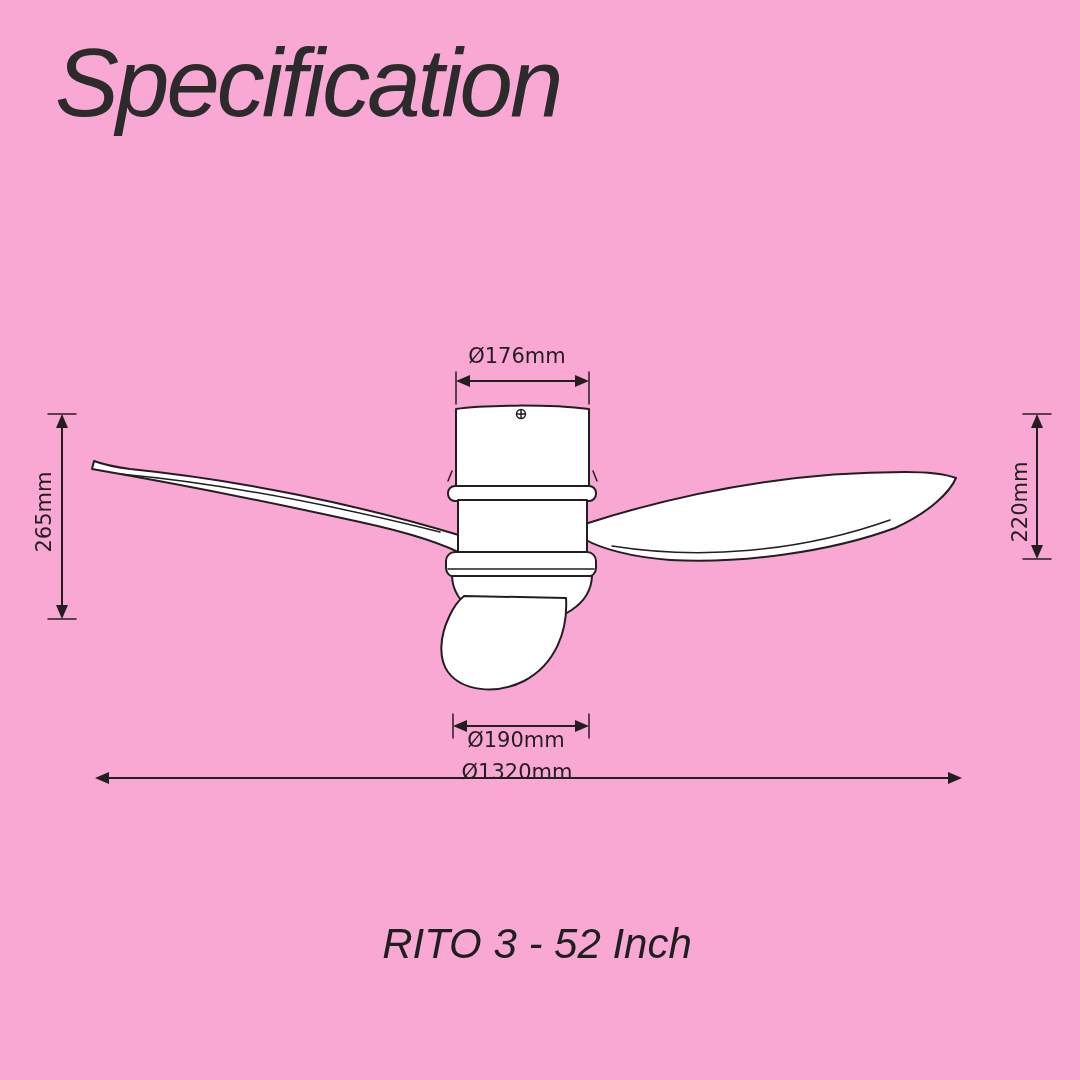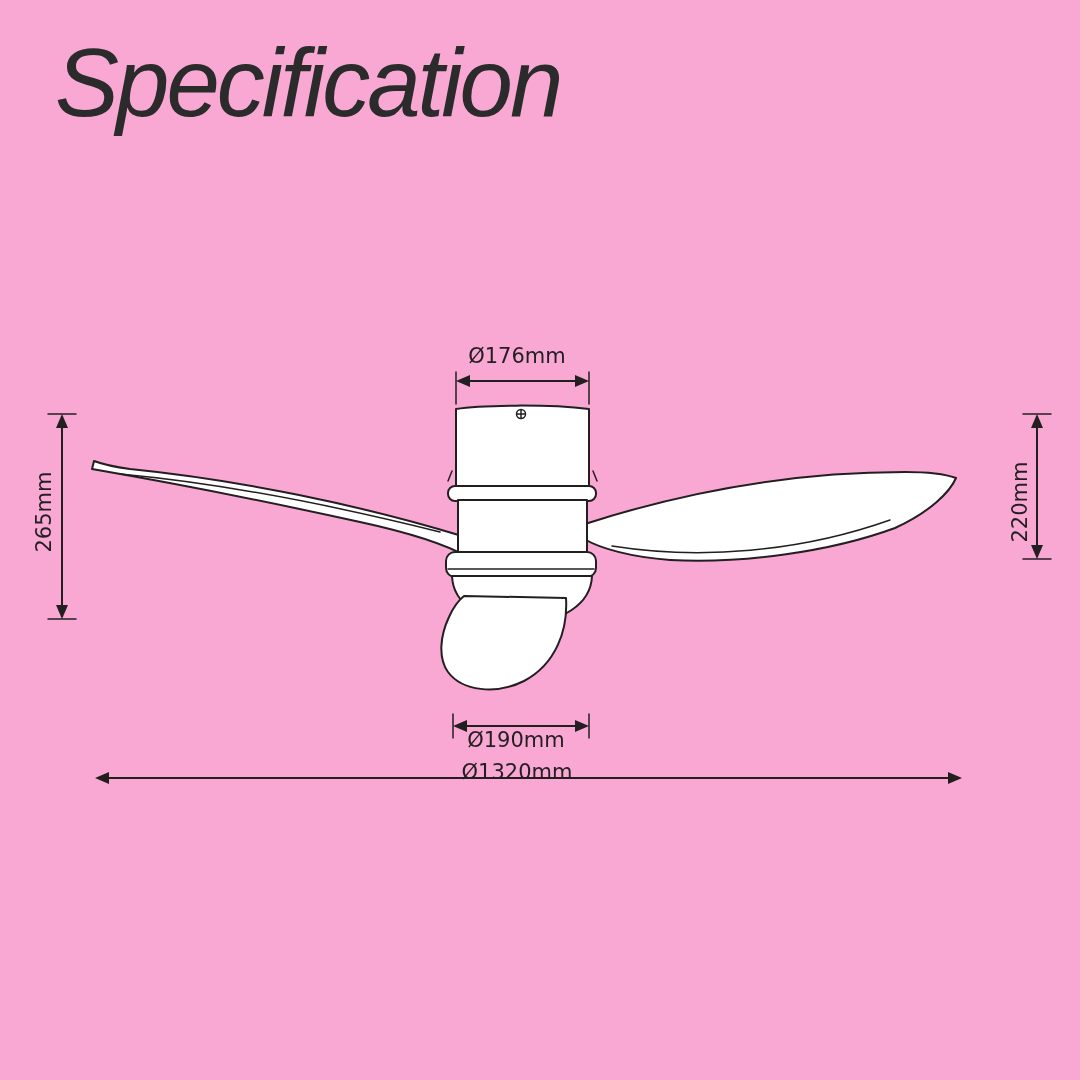--- a/index.html
+++ b/index.html
@@ -148,14 +148,15 @@
   <div class="dim-label" style="left:517px; top:356px;">Ø176mm</div>
 
   <div class="dim-label vertical" style="left:44px; top:512px;">265mm</div>
 
   <div class="dim-label vertical" style="left:1020px; top:502px;">220mm</div>
 
   <div class="dim-label" style="left:516px; top:740px;">Ø190mm</div>
 
   <div class="dim-label" style="left:517px; top:764px;margin-top:8px;">Ø1320mm</div>
 
+  <div class="product-caption">RITO 3 - 52 Inch</div>
 
 </div>
 
 </body></html>

